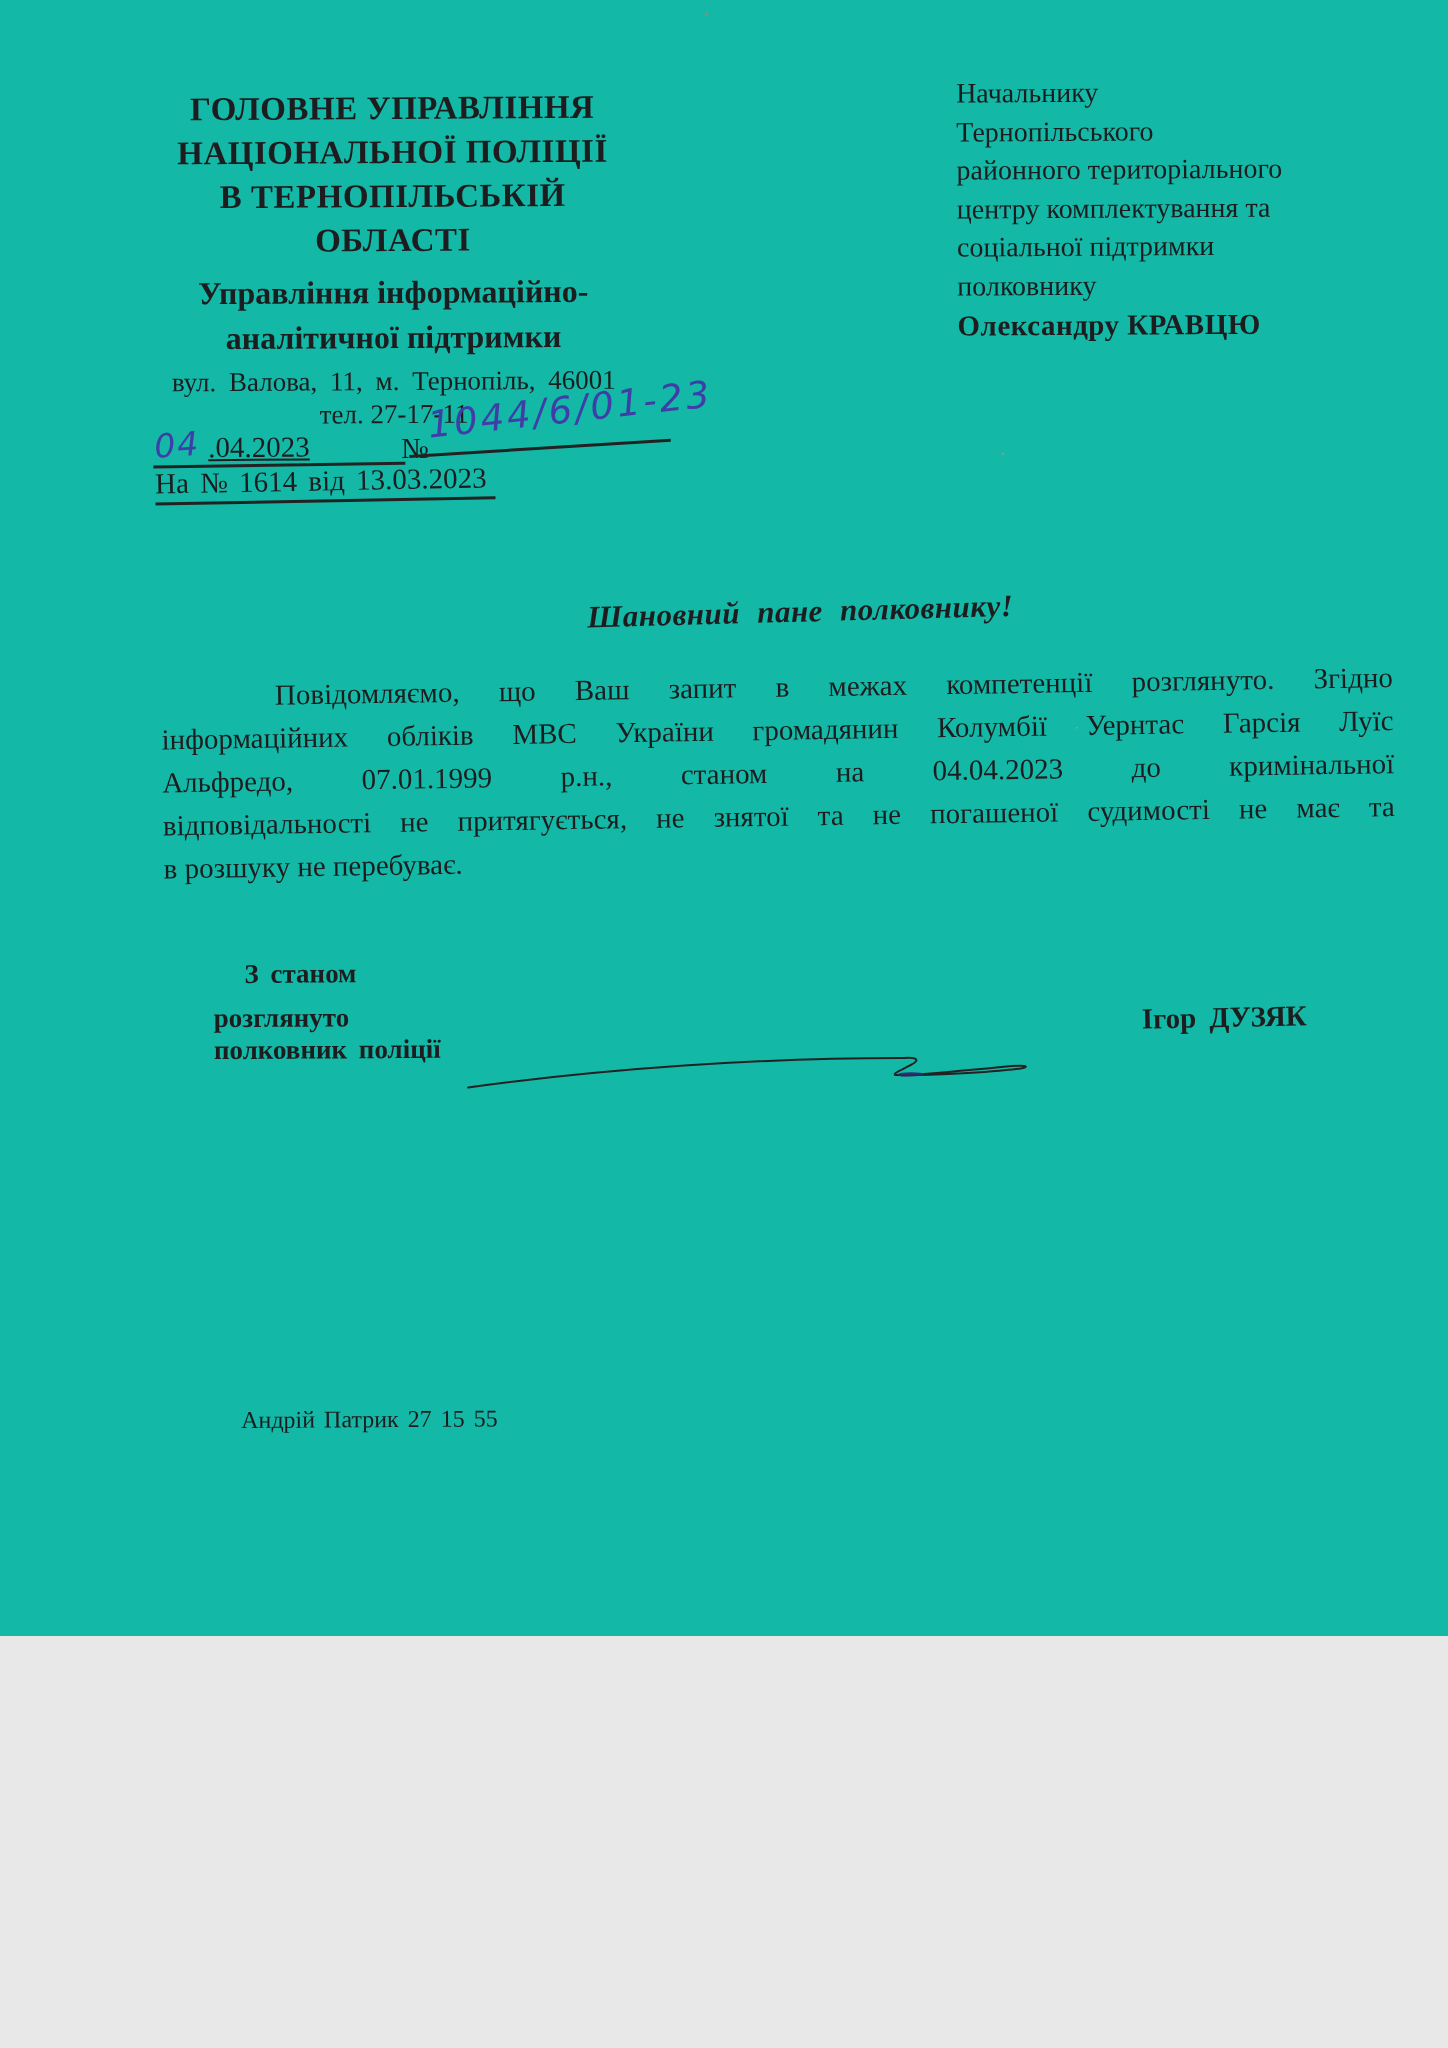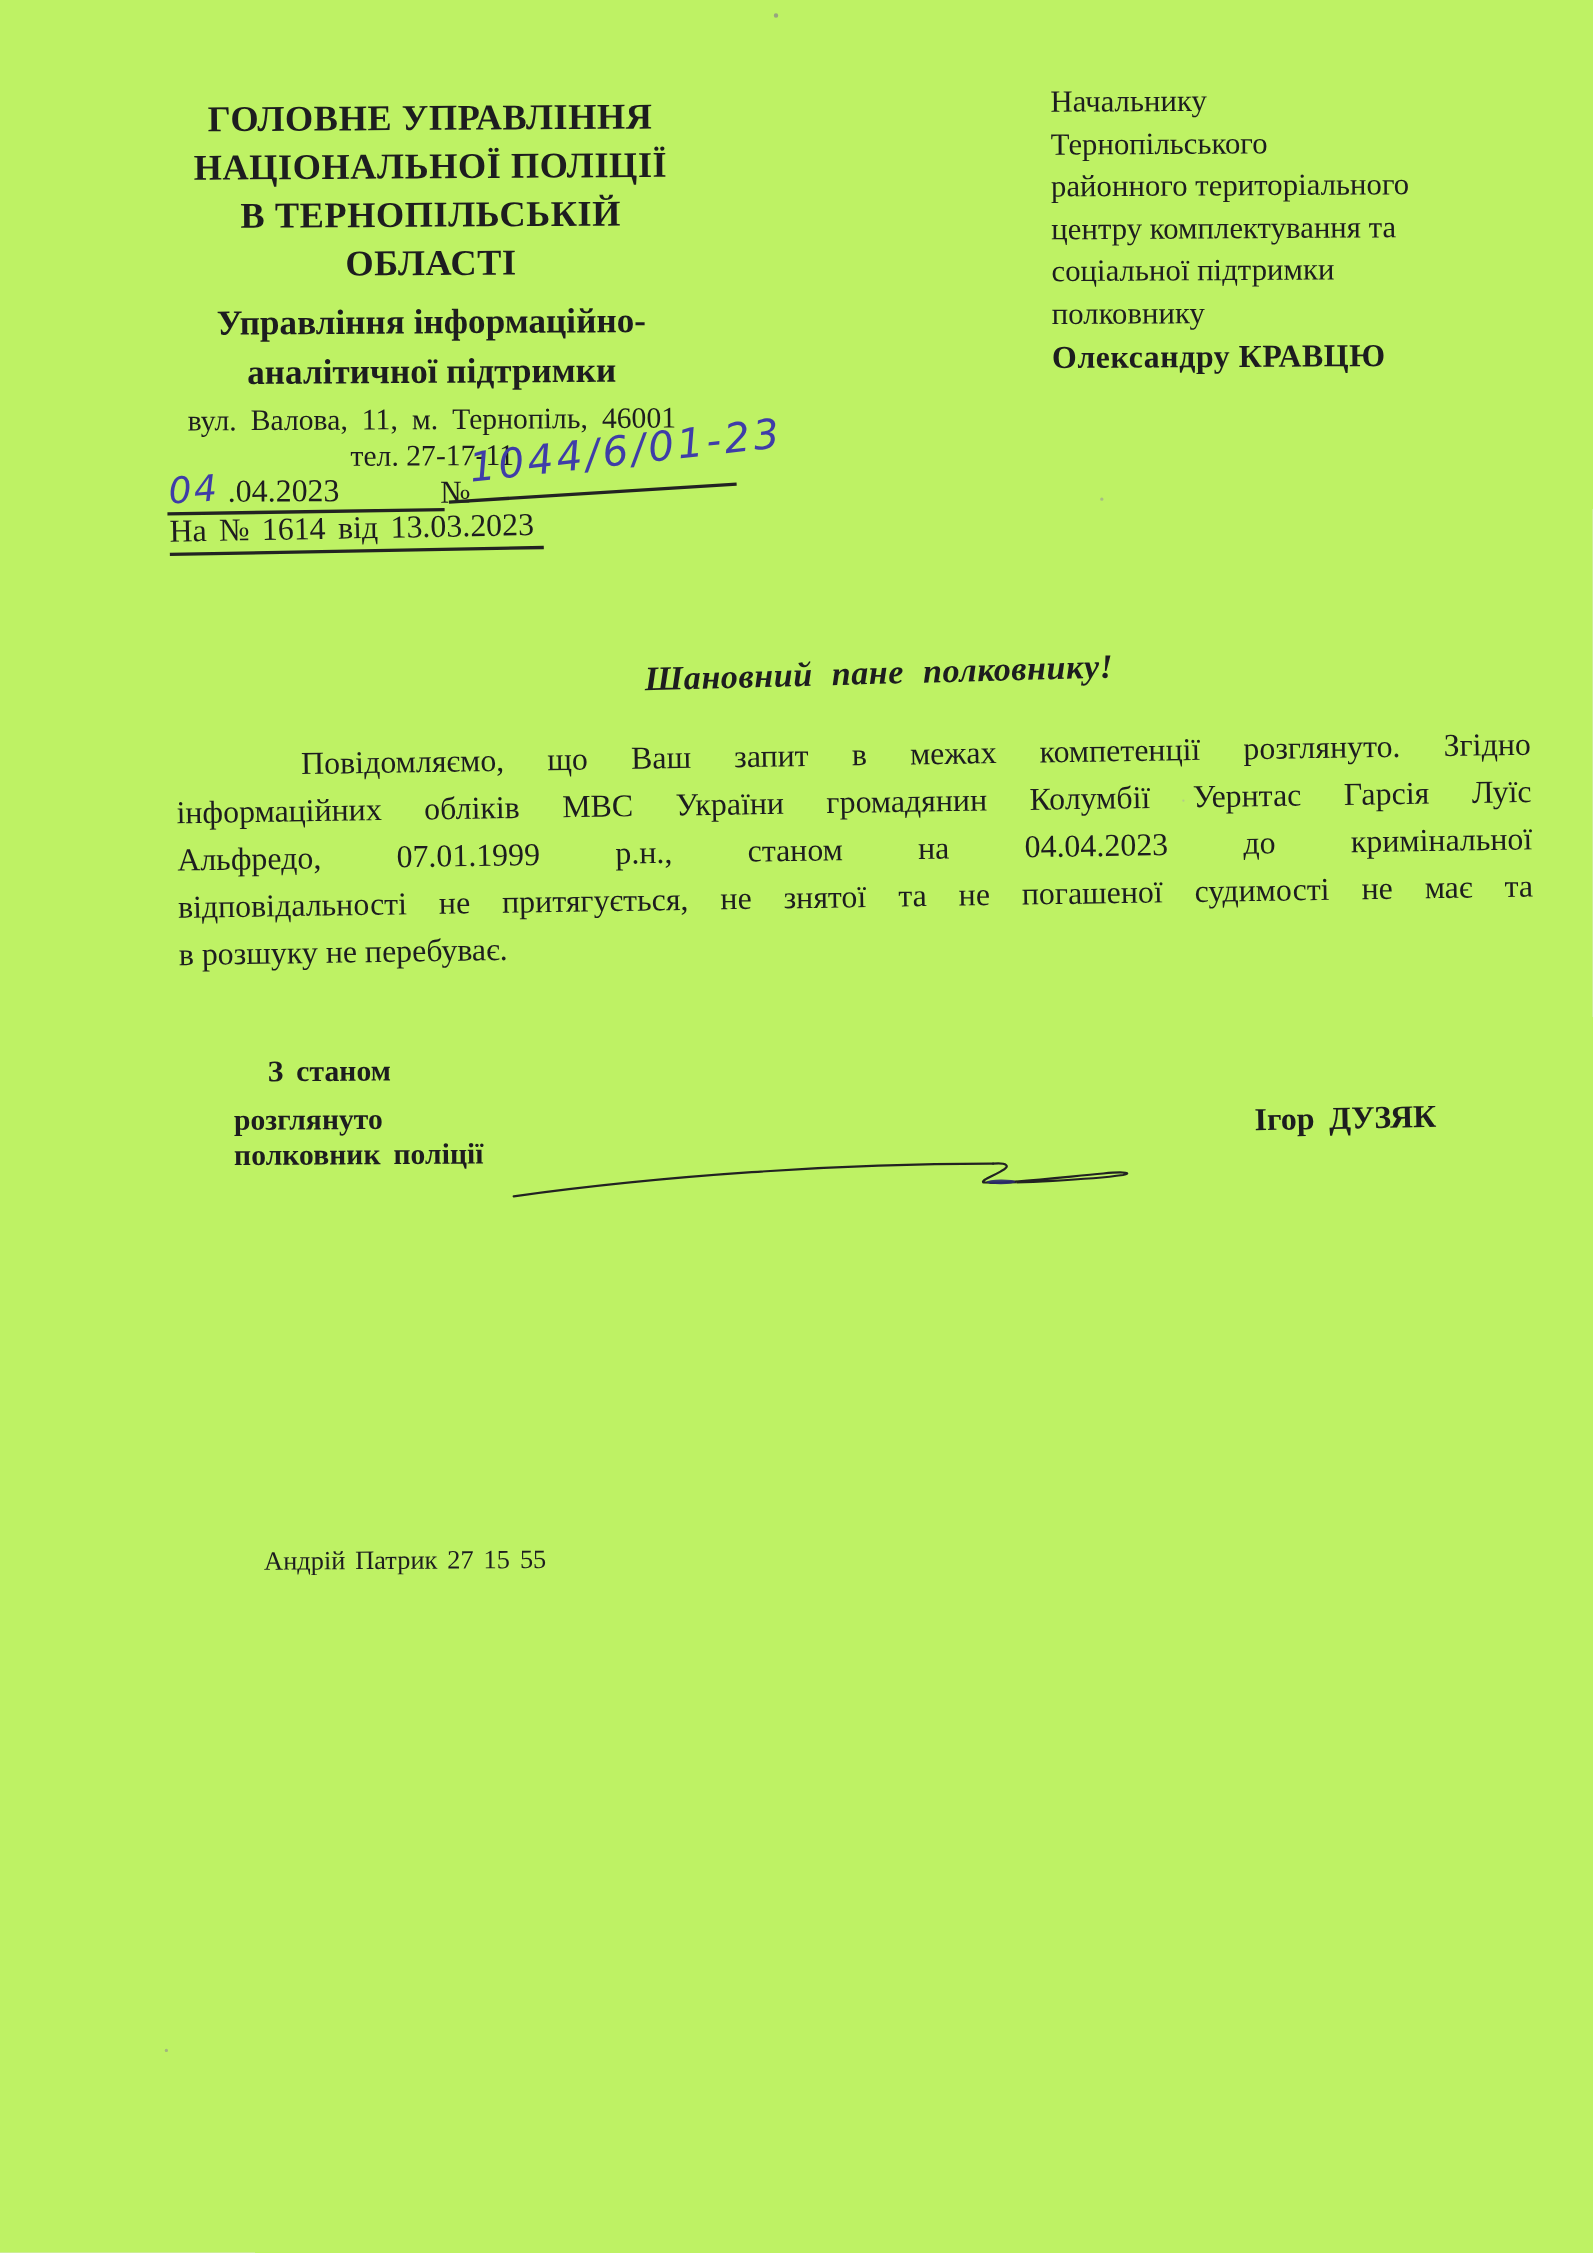--- a/index.html
+++ b/index.html
@@ -1,37 +1,37 @@
 <!DOCTYPE html>
 <html><head>
 <meta charset="utf-8">
 <style>
   html,body{margin:0;padding:0;background:#e8e8e8;}
   .page{
     position:relative;
-    width:1448px;height:2048px;
-    background:#bef264;
+    width:1448px;height:1636px;
+    background:#14b8a6;
     overflow:hidden;
     font-family:"Liberation Serif", serif;
     color:#1d1d1f;
   }
   .tilt{position:absolute;inset:0;transform:rotate(-0.35deg);transform-origin:50% 45%;}
 
   
   .letterhead{position:absolute;left:150px;top:84px;width:492px;text-align:center;}
   .org-line{font-size:33px;font-weight:bold;line-height:44px;letter-spacing:0.5px;}
   .dept-line{font-size:32px;font-weight:bold;line-height:45px;}
   .dept-block{margin-top:8px;}
   .addr-line{font-size:27px;line-height:34px;margin-top:4px;word-spacing:6px;}
   .phone-line{font-size:27px;line-height:32px;}
 
   
   .hand{font-family:"DejaVu Sans", sans-serif;font-style:italic;color:#3f3da8;}
   .hand-date{position:absolute;left:156px;top:422px;font-size:33px;letter-spacing:2px;transform:rotate(-4deg);}
-  .print-date{position:absolute;left:210px;top:428px;font-size:29px;}
+  .print-date{position:absolute;left:210px;top:428px;font-size:29px;text-decoration:underline;}
   .no-sign{position:absolute;left:403px;top:430px;font-size:29px;}
   .hand-number{position:absolute;left:432px;top:402px;font-size:37px;letter-spacing:3px;transform:rotate(-6deg);transform-origin:0 100%;white-space:nowrap;}
   .uline-a{position:absolute;left:155px;top:461px;width:252px;height:3px;background:#222;transform:rotate(-0.5deg);}
   .uline-b{position:absolute;left:411px;top:453px;width:262px;height:3px;background:#222;transform:rotate(-3.2deg);transform-origin:0 50%;}
   .ref-line{position:absolute;left:157px;top:464px;font-size:29px;padding:0 8px 2px 0;border-bottom:3px solid #222;transform:rotate(-0.7deg);transform-origin:0 100%;word-spacing:4px;}
 
   
   .recipient{position:absolute;left:960px;top:76px;width:420px;}
   .rcp-line{font-size:28px;line-height:38.5px;}
   .rcp-name{font-size:29px;line-height:40px;font-weight:bold;letter-spacing:0.5px;}

